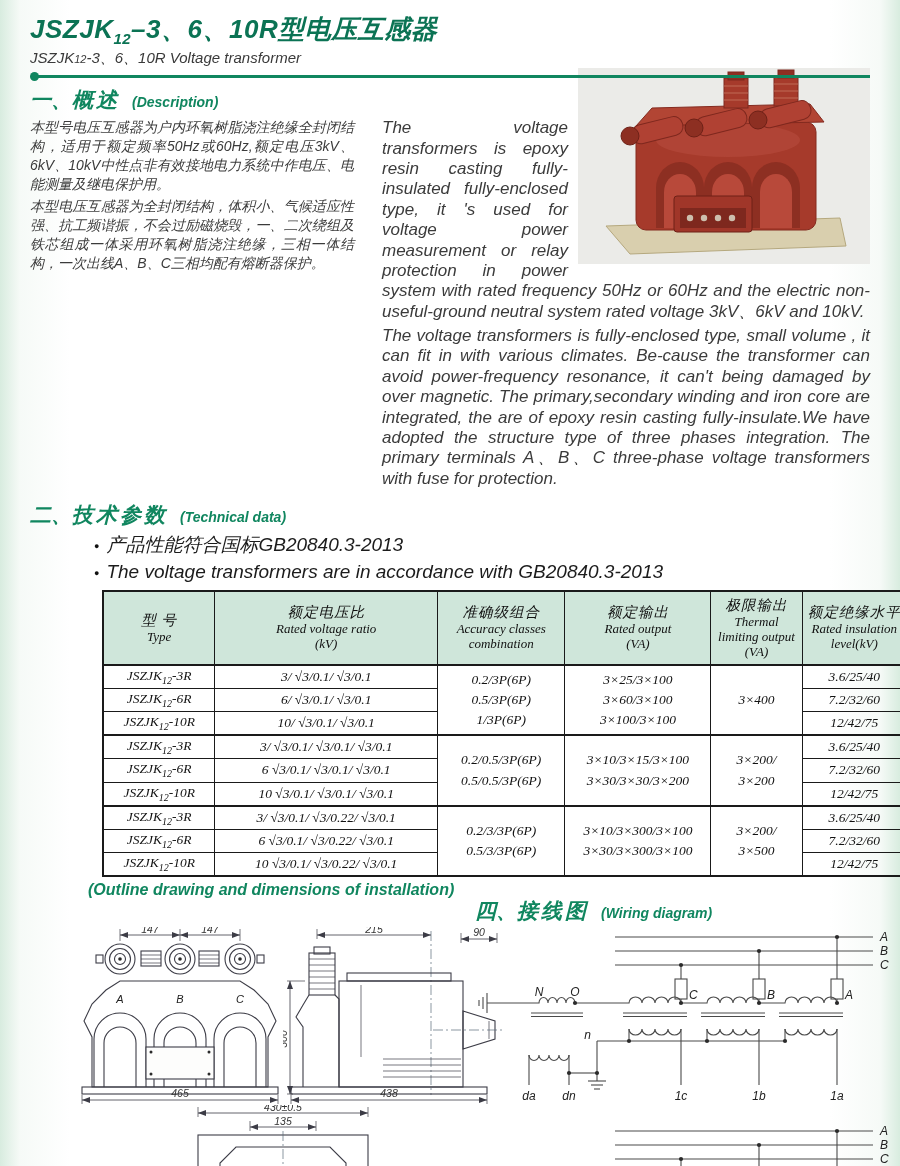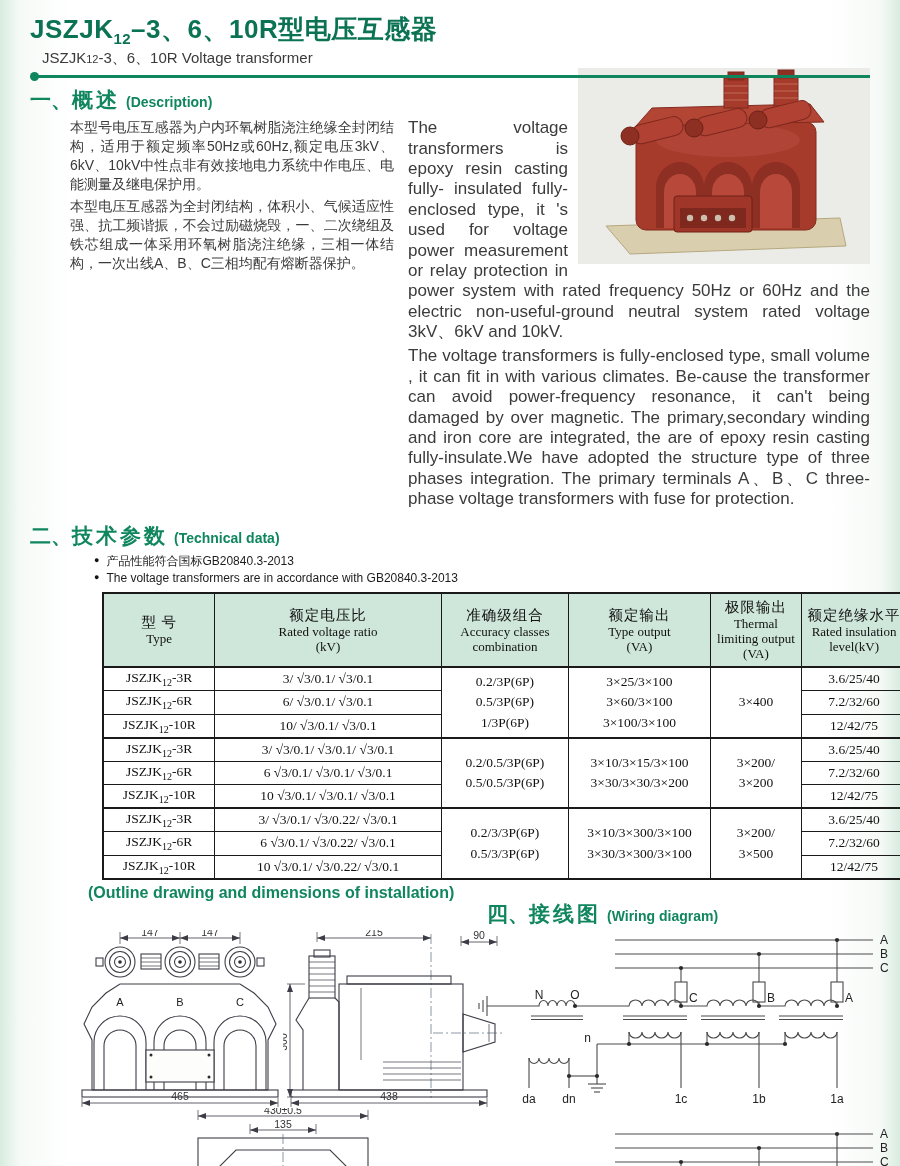--- a/index.html
+++ b/index.html
@@ -1,42 +1,42 @@
 <!DOCTYPE html>
 <html><head>
 <meta charset="utf-8">
 <style>
   html,body{margin:0;padding:0;}
   body{font-family:"Liberation Sans","DejaVu Sans",sans-serif;background:#fff;}
   .page{width:900px;height:1166px;position:relative;overflow:hidden;
-    background:linear-gradient(90deg,#d8ecdf 0,#f6faf7 20px,#ffffff 70px,#ffffff 830px,#f6faf7 880px,#d8ecdf 900px);}
+    background:linear-gradient(90deg,#d8ecdf 0,#f6faf7 20px,#ffffff 70px,#ffffff 830px,#f6faf7 880px,#d8ecdf 900px);font-style:italic;}
   .content{padding:12px 30px 0 30px;}
   
   .title{font-size:26px;font-weight:bold;color:#0b7354;letter-spacing:.5px;}
   .title sub{font-size:15px;}
-  .subtitle{font-size:15px;color:#3a3a3a;margin-top:2px;margin-left:12px;}
+  .subtitle{font-size:15px;color:#3a3a3a;margin-top:2px;}
   .subtitle .small12{font-size:11px;}
   .divider{height:3px;background:#10865f;margin:7px 0 2px 6px;position:relative;}
   .divider::before{content:"";position:absolute;left:-6px;top:-3px;width:9px;height:9px;border-radius:50%;background:#10865f;}
   
   .sec-head{color:#10865f;font-weight:bold;margin:8px 0 4px 0;}
   .sec-num,.sec-zh{font-size:21px;}
   .sec-zh{letter-spacing:3px;}
-  .sec-en{font-size:14px;margin-left:6px;}
+  .sec-en{font-size:14px;margin-left:12px;}
   .sec-en2{color:#10865f;font-weight:bold;font-size:16px;margin:0 0 0 58px;}
   
-  .desc{display:flex;gap:14px;margin-top:2px;margin-left:40px;}
+  .desc{display:flex;gap:28px;margin-top:2px;}
   .desc-zh{width:324px;font-size:14px;line-height:1.36;color:#3b3b3b;text-align:justify;}
   .desc-zh p{margin:0 0 3px 0;}
   .desc-en{flex:1;font-size:17px;line-height:1.2;color:#3b3b3b;text-align:justify;}
   .desc-en p{margin:0 0 4px 0;}
   .photo{float:right;width:292px;height:196px;margin:-50px 0 6px 10px;background:#ebebe8;}
   
   .bullets{margin:4px 0 6px 64px;padding:0;list-style:none;}
-  .bullets li{font-size:12px;line-height:1.28;color:#1c1c1c;margin:2px 0;}
+  .bullets li{font-size:19px;line-height:1.28;color:#1c1c1c;margin:2px 0;}
   .bullets li::before{content:"●";font-size:9px;vertical-align:2px;margin-right:7px;color:#111;}
   
   table.spec{border-collapse:collapse;margin:6px 24px 0 72px;width:806px;
     font-family:"Liberation Serif","DejaVu Serif",serif;color:#111;text-align:center;border:2px solid #1a1a1a;}
   .spec th,.spec td{border:1px solid #1a1a1a;}
   .spec th{background:#cfe6da;padding:4px 2px;font-weight:normal;}
   .h-zh{font-size:14.5px;letter-spacing:1px;}
   .h-en{font-size:13px;line-height:1.15;}
   .spec td{font-size:13.5px;padding:1px 18px;line-height:1.35;}
   .spec td sub{font-size:10px;}
@@ -150,21 +150,21 @@
               <div class="h-zh">额定电压比</div>
               <div class="h-en">Rated voltage ratio</div>
               <div class="h-en">(kV)</div>
             </th>
         <th>
               <div class="h-zh">准确级组合</div>
               <div class="h-en">Accuracy classes combination</div>
             </th>
         <th>
               <div class="h-zh">额定输出</div>
-              <div class="h-en">Type output</div>
+              <div class="h-en">Rated output</div>
               <div class="h-en">(VA)</div>
             </th>
         <th>
               <div class="h-zh">极限输出</div>
               <div class="h-en">Thermal limiting output (VA)</div>
             </th>
         <th>
               <div class="h-zh">额定绝缘水平</div>
               <div class="h-en">Rated insulation level(kV)</div>
             </th>
@@ -261,21 +261,21 @@
           <defs>
       <marker id="ar" markerWidth="9" markerHeight="8" refX="8" refY="3" orient="auto-start-reverse" markerUnits="userSpaceOnUse">
               <path d="M0,0 L8,3 L0,6 Z" fill="#3c3c46"></path>
             </marker>
     </defs>
         </svg>
 
     <div class="fig-abs" style="left:0;top:0">
       <div class="sec-en2">(Outline drawing and dimensions of installation)</div>
     </div>
-    <div class="fig-abs sec-head" style="left:457px;top:16px;margin:0">
+    <div class="fig-abs sec-head" style="left:445px;top:16px;margin:0">
       <span class="sec-num">四、</span><span class="sec-zh">接线图</span><span class="sec-en">(Wiring diagram)</span>
     </div>
 
     <svg class="fig-abs" style="left:50px;top:46px" width="200" height="178" viewBox="0 0 200 178">
       <line class="ext" x1="40" y1="2" x2="40" y2="14"></line>
           <line class="ext" x1="100" y1="2" x2="100" y2="14"></line>
           <line class="ext" x1="160" y1="2" x2="160" y2="14"></line>
       <line class="dim" x1="40" y1="8" x2="100" y2="8" marker-start="url(#ar)" marker-end="url(#ar)"></line>
       <line class="dim" x1="100" y1="8" x2="160" y2="8" marker-start="url(#ar)" marker-end="url(#ar)"></line>
       <text class="dt" x="70" y="6">147</text>

